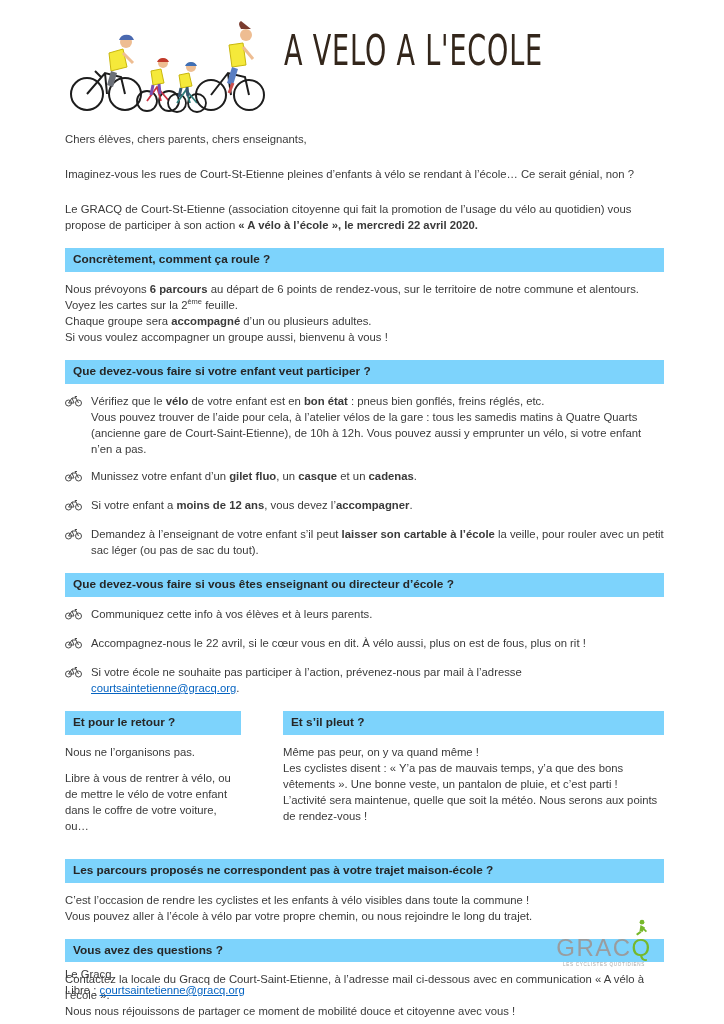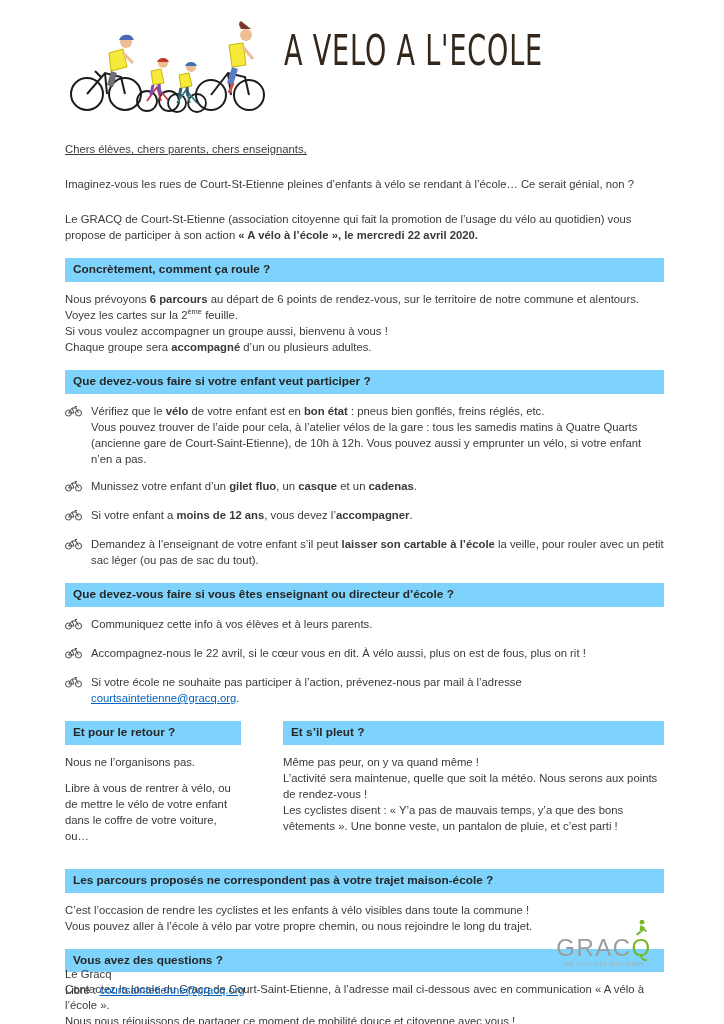--- a/index.html
+++ b/index.html
@@ -14,21 +14,21 @@
   
   .hdr{display:flex;align-items:center;height:102px;margin-bottom:2px;}
   .hdr-art{width:205px;height:100px;flex:0 0 auto;}
   .hdr-title{
     font-family:"DejaVu Sans","Liberation Sans",sans-serif;
     color:#33261b;font-size:33px;font-weight:500;letter-spacing:1px;
     transform:scale(0.82,1.28);transform-origin:left center;
     white-space:nowrap;margin-left:14px;margin-top:-28px;
   }
   p{margin:0;}
-  .sp16{margin-top:25px;text-decoration:underline;}
+  .sp16{margin-top:15px;}
   .sp20{margin-top:19px;}
   
   .bar{
     background:#7dd3fc;color:#262626;font-weight:bold;font-size:11.8px;
     padding:3px 8px 4px 8px;margin:15px 0 9px 0;
   }
   .tight{margin-top:1px;}
   
   .bul{display:flex;margin:0 0 11px 0;}
   .bul .bic{flex:0 0 26px;padding-top:2px;}
@@ -108,22 +108,22 @@
     <div class="hdr-title">A VELO A L'ECOLE</div>
   </div>
 
   <p class="sp16">Chers élèves, chers parents, chers enseignants,</p>
   <p class="sp20">Imaginez-vous les rues de Court-St-Etienne pleines d’enfants à vélo se rendant à l’école…  Ce serait génial, non ?</p>
   <p class="sp20"><span>Le GRACQ de Court-St-Etienne (association citoyenne qui fait la promotion de l’usage du vélo au quotidien) vous propose de participer à son action </span><span style="font-weight: bold;">« A vélo à l’école », le mercredi 22 avril 2020.</span></p>
 
   <div class="bar">Concrètement, comment ça roule ?</div>
   <p class="tight"><span>Nous prévoyons </span><span style="font-weight: bold;">6 parcours</span><span> au départ de 6 points de rendez-vous, sur le territoire de notre commune et alentours.</span></p>
   <p><span>Voyez les cartes sur la 2</span><sup>ème</sup><span> feuille.</span></p>
+  <p><span>Chaque groupe sera </span><span style="font-weight: bold;">accompagné</span><span> d’un ou plusieurs adultes.</span></p>
   <p><span>Si vous voulez accompagner un groupe aussi, bienvenu à vous !</span></p>
-  <p><span>Chaque groupe sera </span><span style="font-weight: bold;">accompagné</span><span> d’un ou plusieurs adultes.</span></p>
 
   <div class="bar">Que devez-vous faire si votre enfant veut participer ?</div>
   <div class="bul">
     <span class="bic"><svg width="17" height="12" viewBox="0 0 17 12">
           <g stroke="#4a4a4a" stroke-width="1" fill="none">
             <circle cx="3.5" cy="8" r="3"></circle>
             <circle cx="13.5" cy="8" r="3"></circle>
             <path d="M3.5 8 L7 3 L11 3 L13.5 8 M7 3 L9 8 L3.5 8 M11 3 L10 1.5 M10 1.5 L12 1.5"></path>
           </g>
         </svg></span>
@@ -194,22 +194,22 @@
 
   <div class="cols">
     <div class="col-l">
       <div class="bar">Et pour le retour ?</div>
       <p>Nous ne l’organisons pas.</p>
       <p> Libre à vous de rentrer à vélo, ou de mettre le vélo de votre enfant dans le coffre de votre voiture, ou…</p>
     </div>
     <div class="col-r">
       <div class="bar">Et s’il pleut ?</div>
       <p>Même pas peur, on y va quand même !</p>
+      <p>Les cyclistes disent : « Y’a pas de mauvais temps, y’a que des bons vêtements ». Une bonne veste, un pantalon de pluie, et c’est parti !</p>
       <p>L’activité sera maintenue, quelle que soit la météo. Nous serons aux points de rendez-vous !</p>
-      <p>Les cyclistes disent : « Y’a pas de mauvais temps, y’a que des bons vêtements ». Une bonne veste, un pantalon de pluie, et c’est parti !</p>
     </div>
   </div>
 
   <div class="bar">Les parcours proposés ne correspondent pas à votre trajet maison-école ?</div>
   <p>C’est l’occasion de rendre les cyclistes et les enfants à vélo visibles dans toute la commune !</p>
   <p>Vous pouvez aller à l’école à vélo par votre propre chemin, ou nous rejoindre le long du trajet.</p>
 
   <div class="bar">Vous avez des questions ?</div>
   <p>Contactez la locale du Gracq de Court-Saint-Etienne, à l’adresse mail ci-dessous avec en communication « A vélo à l’école ».</p>
   <p>Nous nous réjouissons de partager ce moment de mobilité douce et citoyenne avec vous !</p>

